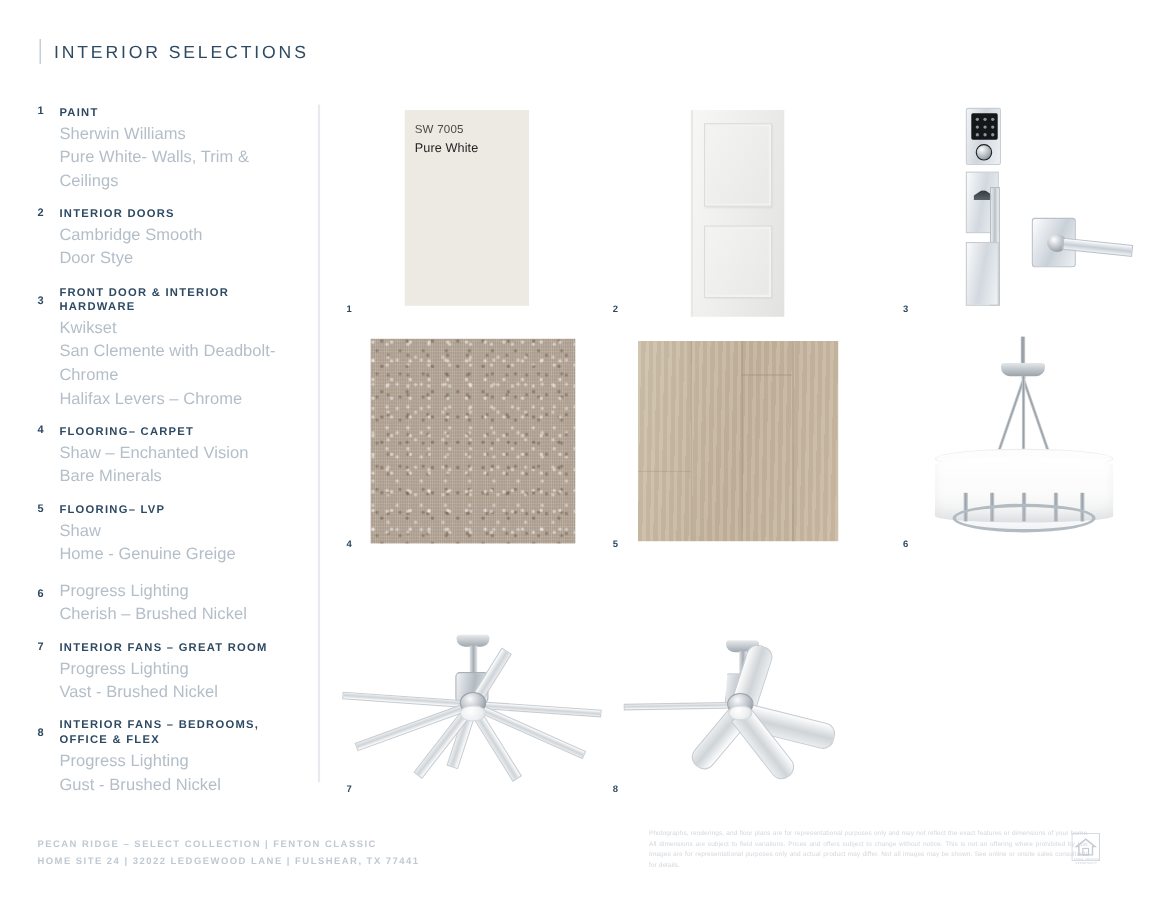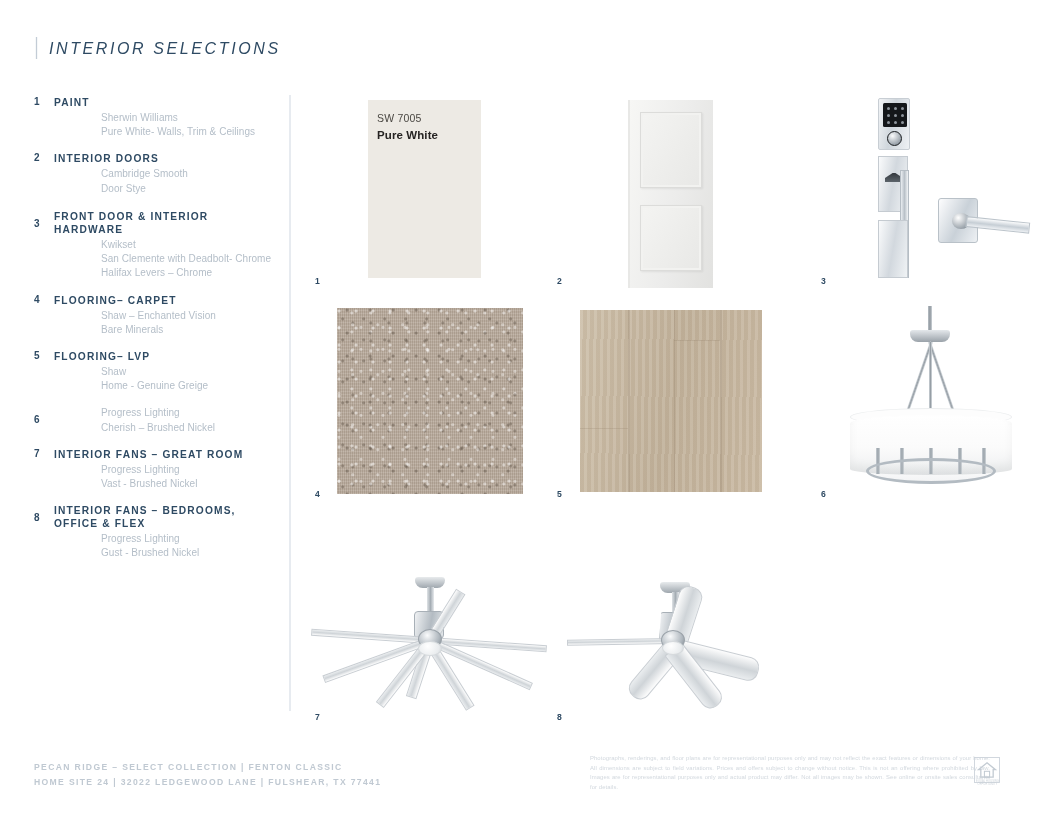--- a/index.html
+++ b/index.html
@@ -16,21 +16,20 @@
   .title-row { display: flex; align-items: baseline; gap: 10px; }
   .title-main {
     font-family: "Liberation Serif", serif;
     font-size: 27px; font-weight: 400; color: #9aa7b4;
     letter-spacing: 0.2px; line-height: 1.1;
   }
   .title-bar { color: #c3ccd6; font-size: 25px; font-weight: 300; font-family: "Liberation Serif", serif; }
   .title-sub {
     font-size: 16px; font-weight: 400; color: #2e4a63;
     letter-spacing: 2.6px;
-    font-style: italic;
   }
   .subtitle {
     margin-top: 9px; font-size: 8.4px; color: #b9c2cb;
     letter-spacing: 0.15px; line-height: 1.3;
   }
 
   
   .vrule {
     position: absolute; left: 289px; top: 95px;
     width: 2px; height: 616px; background: #e7ebf0;
@@ -44,39 +43,39 @@
     font-size: 10px; font-weight: 700; color: #2e4a63; text-align: left;
   }
   .item-num.mid { top: 8px; }
   .item-body { margin-left: 20px; }
   .item-title {
     font-size: 10.2px; font-weight: 700; color: #2e4a63;
     letter-spacing: 1.15px; line-height: 1.28; text-transform: uppercase;
   }
   .item-lines { margin-top: 2px; }
   .item-line {
-    font-size: 10px; color: #b4bec8; line-height: 1.42; letter-spacing: 0.05px; margin-left: 47px;
+    font-size: 15px; color: #b4bec8; line-height: 1.42; letter-spacing: 0.05px;
   }
   .cell-cap {
     position: absolute; font-size: 8.6px; font-weight: 700;
     color: #2e4a63; letter-spacing: 0.4px;
   }
 
   
   .swatch {
     position: absolute; left: 368px; top: 100px; width: 113px; height: 178px;
     background: #edeae4;
   }
   .swatch-code {
     position: absolute; left: 9px; top: 12px;
     font-size: 10.5px; color: #4b4843; letter-spacing: 0.2px;
   }
   .swatch-name {
     position: absolute; left: 9px; top: 29px;
-    font-size: 11.5px; font-weight: 700; color: #262423; letter-spacing: 0.1px;
+    font-size: 11.5px; font-weight: 400; color: #262423; letter-spacing: 0.1px;
   }
 
   
   .door {
     position: absolute; left: 628px; top: 100px; width: 85px; height: 188px;
     background: linear-gradient(100deg,#f7f7f5 0%,#ececeb 55%,#e2e2e0 100%);
     border-left: 2px solid #e8e8e6;
   }
   .door-panel {
     position: absolute; left: 10px; width: 62px;

